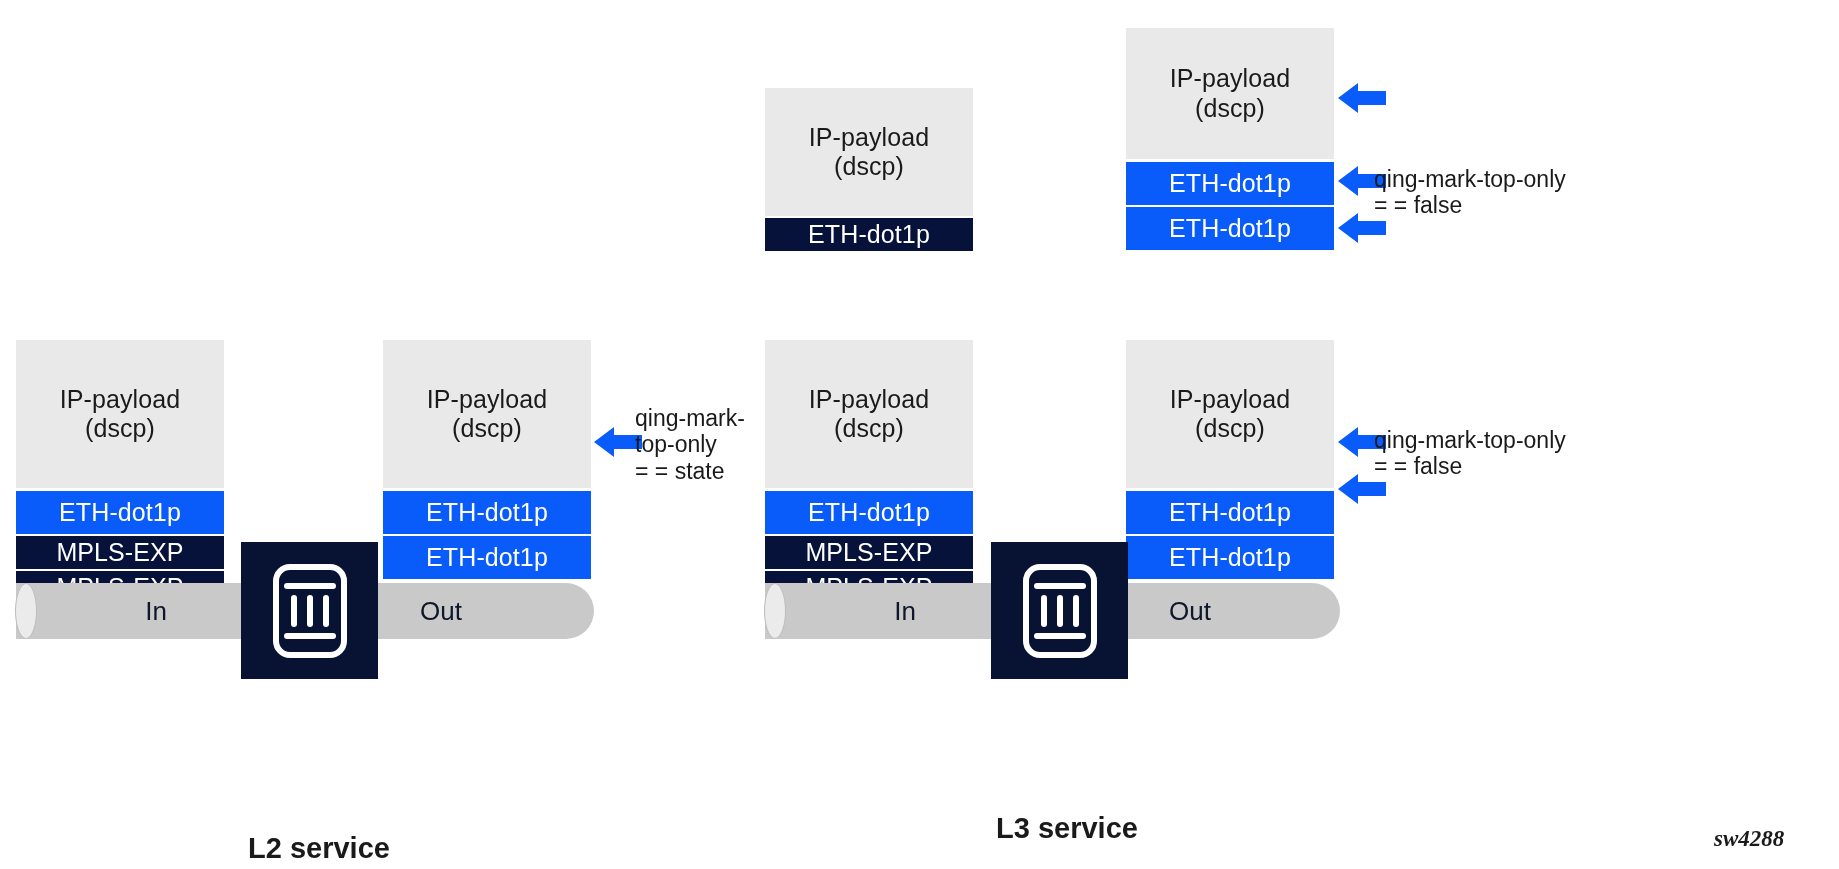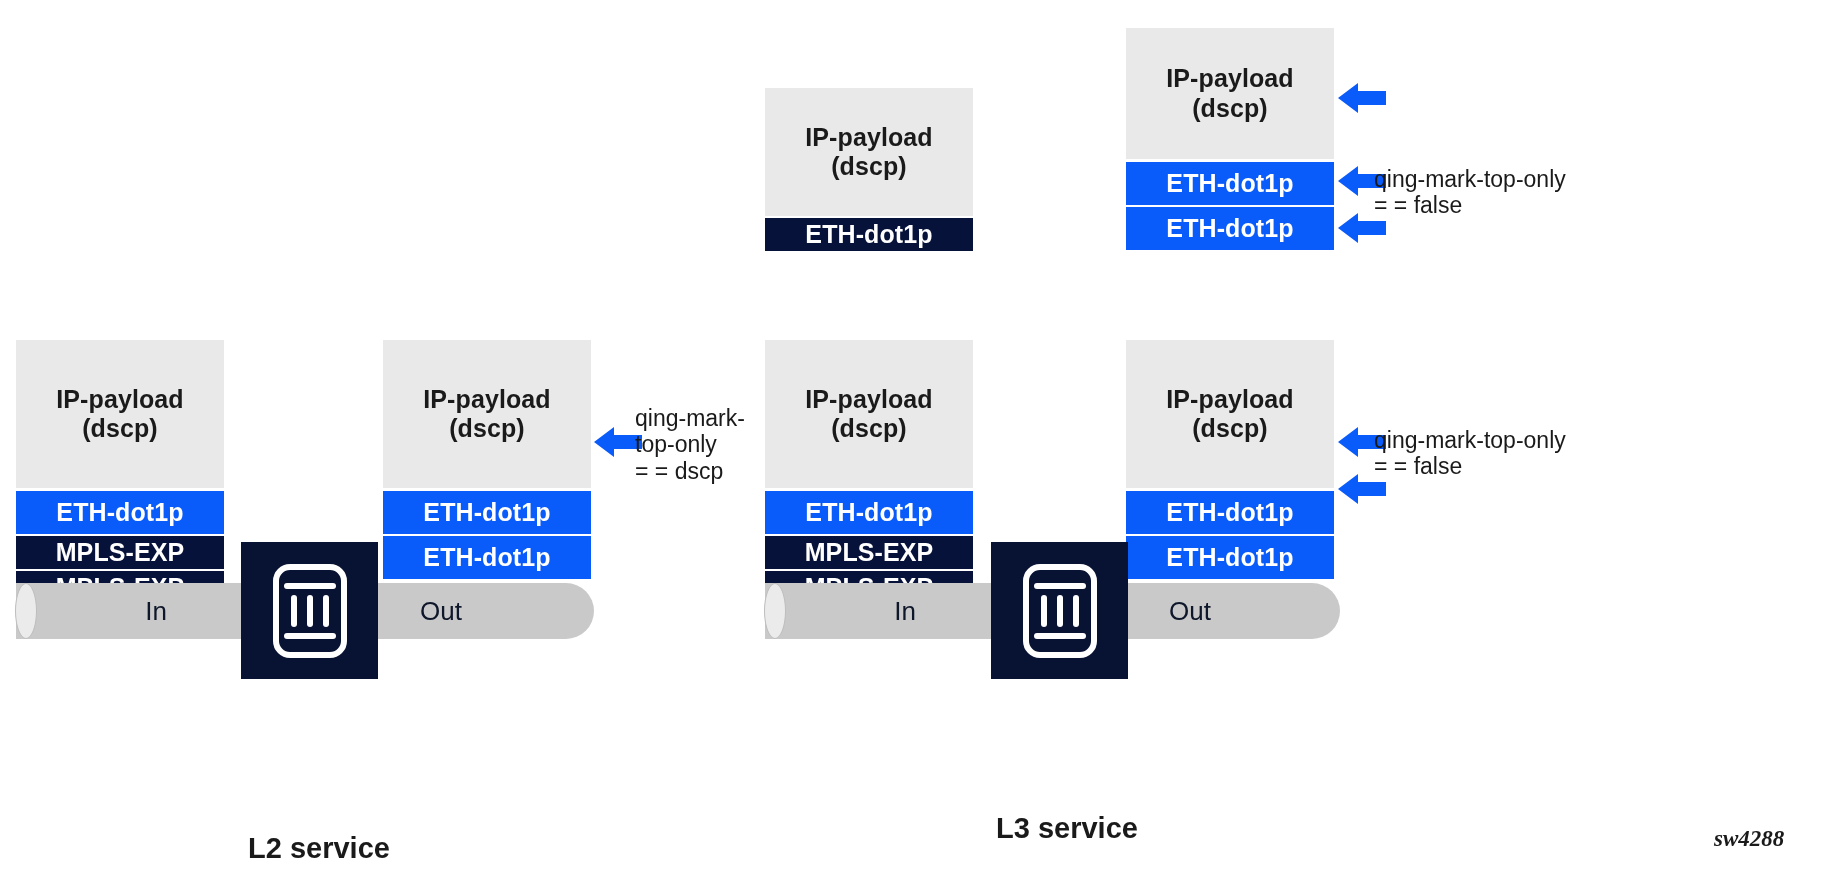--- a/index.html
+++ b/index.html
@@ -23,21 +23,21 @@
   
   .stack {
     position: absolute;
   }
   .layer {
     box-sizing: border-box;
     display: flex;
     align-items: center;
     justify-content: center;
     text-align: right;
-    font-weight: bold;
+    font-weight: normal;
     letter-spacing: 0.1px;
     line-height: 1.18;
   }
   .layer.payload {
     background: #e9e9e9;
     color: #1a1a1a;
     font-size: 25px;
     flex-direction: column;
   }
   .layer.blue {
@@ -161,21 +161,21 @@
     <div class="layer blue tight" style="height:43px;">ETH-dot1p</div>
   </div>
 
   <div class="arrow" style="left:594px; top:425px;">
     <svg width="48" height="34" viewBox="0 0 48 34">
       <path d="M0 17 L20 2 L20 10 L48 10 L48 24 L20 24 L20 32 Z" fill="#0a5cfa"></path>
     </svg>
   </div>
   <div class="annot" style="left:635px; top:405px;">qing-mark-
 top-only
-= = dscp</div>
+= = state</div>
 
   <div class="pipe" style="left:16px; top:583px; width:578px;">
     <div class="cap"></div>
     <div class="pipe-label" style="left:60px; width:160px;">In</div>
     <div class="pipe-label" style="left:345px; width:160px;">Out</div>
   </div>
 
   <div class="node" style="left:241px; top:542px;">
     <svg width="80" height="98" viewBox="0 0 80 98">
       <rect x="6" y="5" width="68" height="88" rx="14" ry="14" fill="none" stroke="#ffffff" stroke-width="6"></rect>

